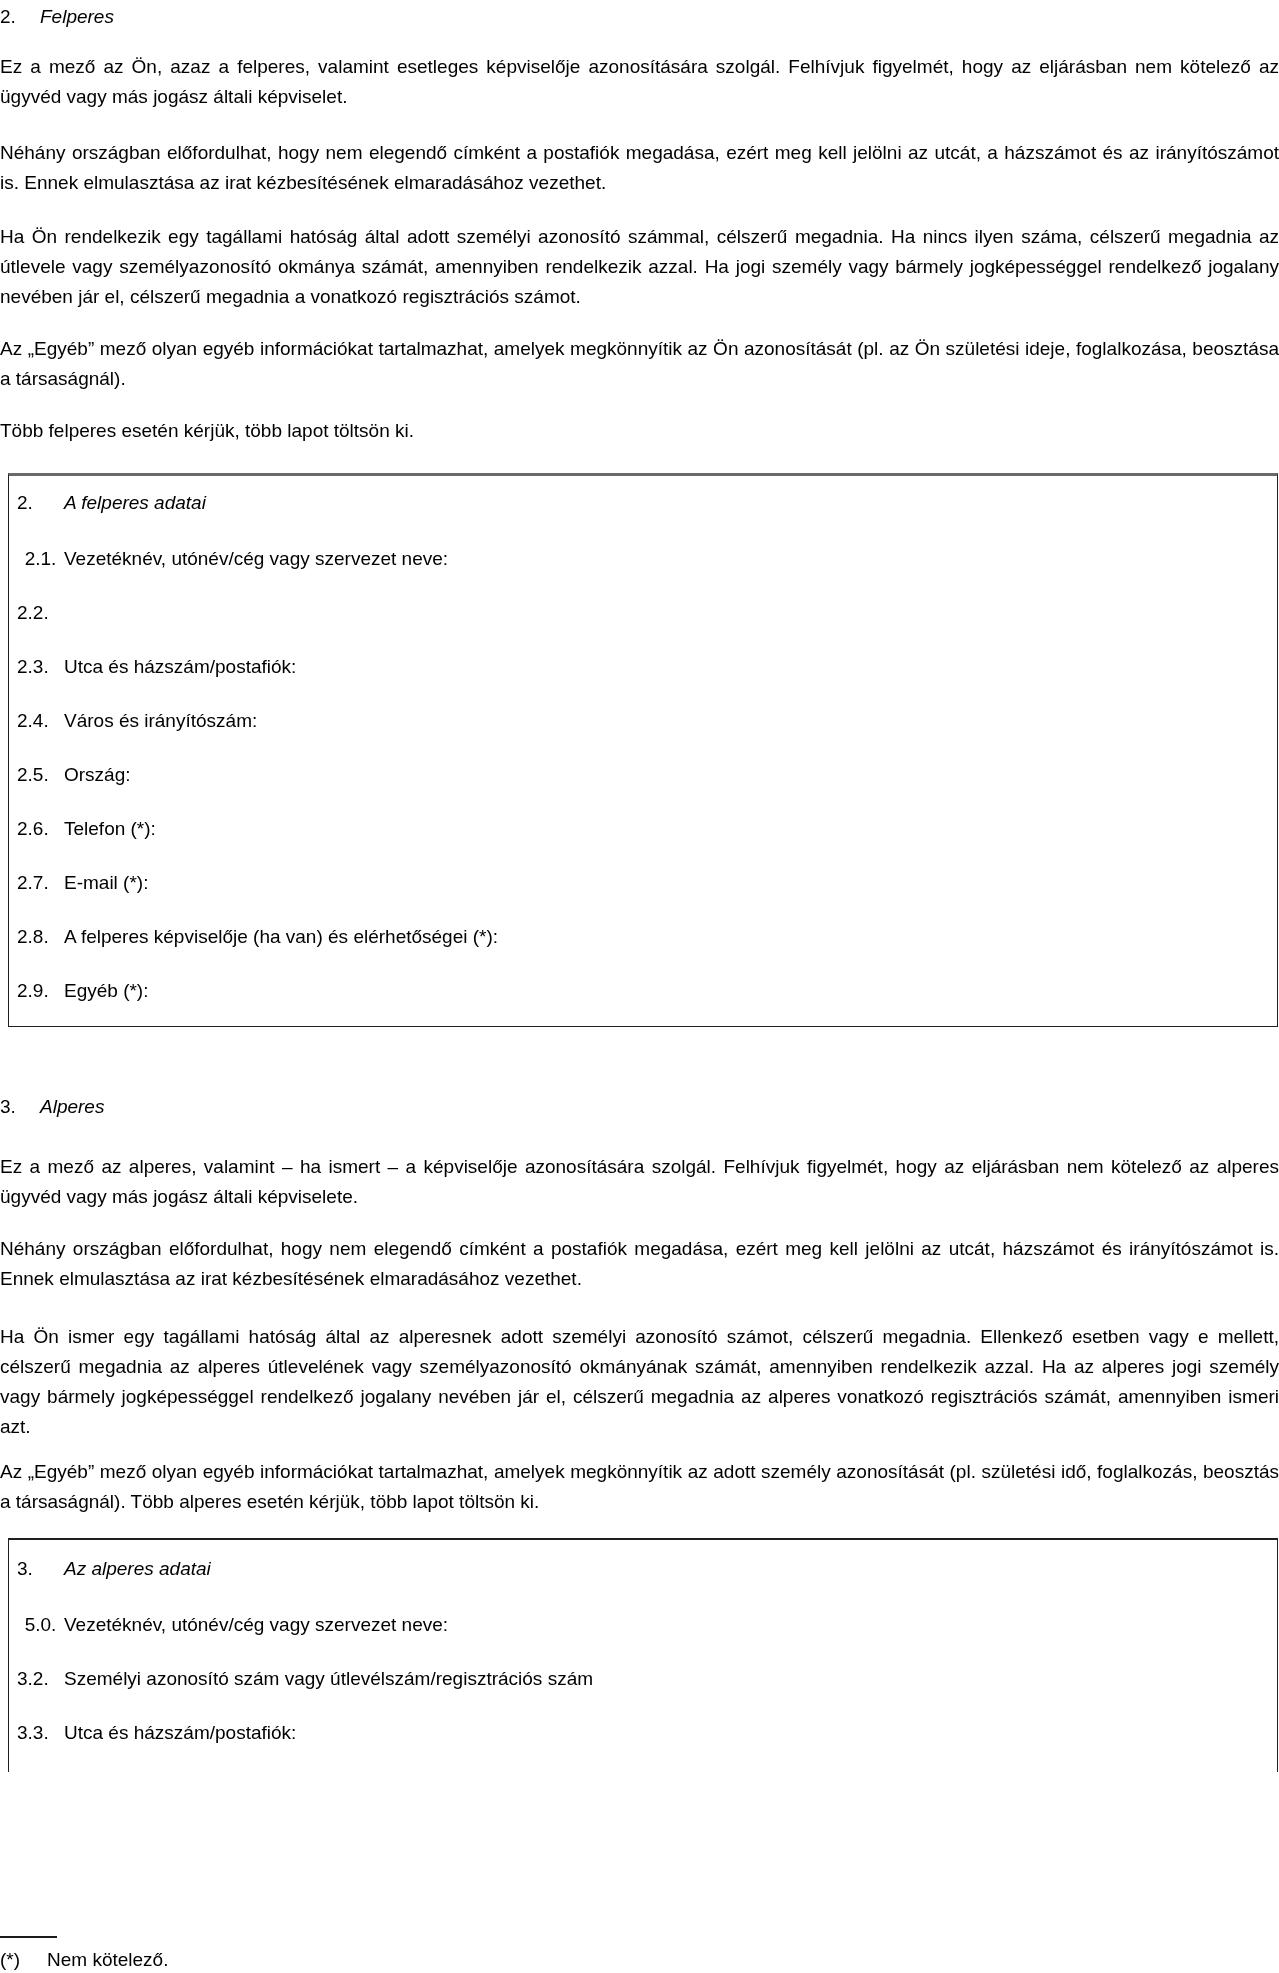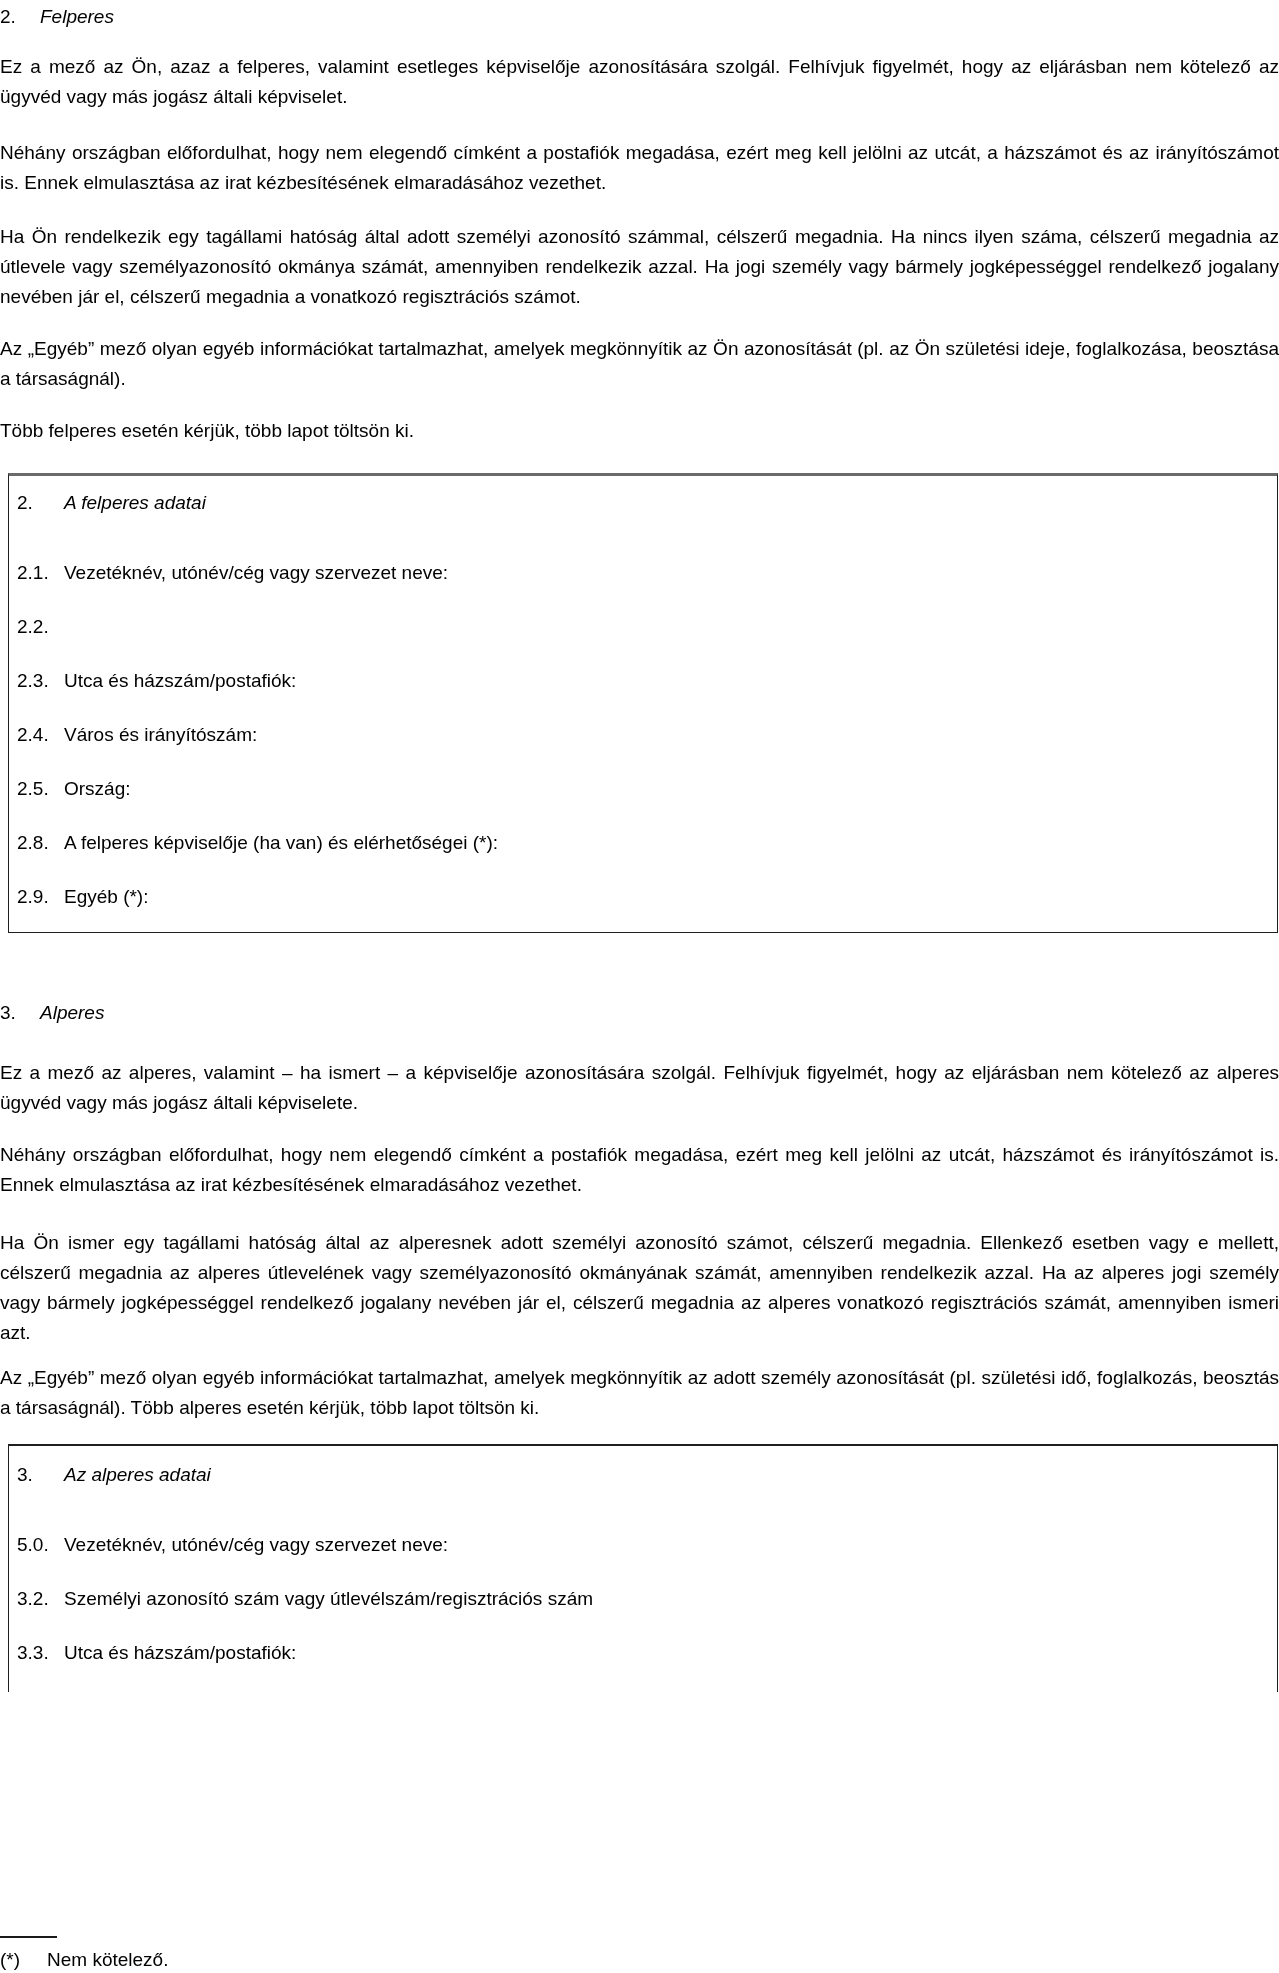--- a/index.html
+++ b/index.html
@@ -32,21 +32,21 @@
     box-sizing: border-box;
   }
   .formbox.box-felperes { border-top: 3px solid #6a6a6a; padding: 12px 14px 20px 8px; }
   .formbox.box-alperes  { border-top: 2px solid #1f1f1f; border-bottom: none; padding: 14px 14px 24px 8px; }
 
   .box-title { display: flex; }
   .box-title .f-num { display: inline-block; width: 47px; flex: 0 0 47px; }
   .box-title .f-label { font-style: italic; text-align: center; }
 
   .field { display: flex; margin-top: 24px; }
-  .field.first { margin-top: 40px; }
+  .field.first { margin-top: 26px; text-align: center; }
   .field .f-num { display: inline-block; width: 47px; flex: 0 0 47px; }
 
   
   .mt20 { margin-top: 20px; } .mt22 { margin-top: 22px; } .mt24 { margin-top: 24px; }
   .mt26 { margin-top: 26px; } .mt15 { margin-top: 15px; } .mt21 { margin-top: 21px; }
   .mt27 { margin-top: 27px; } .mt28 { margin-top: 28px; } .mt30 { margin-top: 30px; }
   .mt65 { margin-top: 65px; }
 
   
   .footnote { position: absolute; left: 0; top: 1936px; }
@@ -88,20 +88,28 @@
     </div>
     <div class="field">
       <span class="f-num">2.4.</span>
       <span class="f-label">Város és irányítószám:</span>
     </div>
     <div class="field">
       <span class="f-num">2.5.</span>
       <span class="f-label">Ország:</span>
     </div>
     <div class="field">
+      <span class="f-num">2.6.</span>
+      <span class="f-label">Telefon (*):</span>
+    </div>
+    <div class="field">
+      <span class="f-num">2.7.</span>
+      <span class="f-label">E-mail (*):</span>
+    </div>
+    <div class="field">
       <span class="f-num">2.8.</span>
       <span class="f-label">A felperes képviselője (ha van) és elérhetőségei (*):</span>
     </div>
     <div class="field">
       <span class="f-num">2.9.</span>
       <span class="f-label">Egyéb (*):</span>
     </div>
   </div>
 
   <div class="sec-heading mt65">

